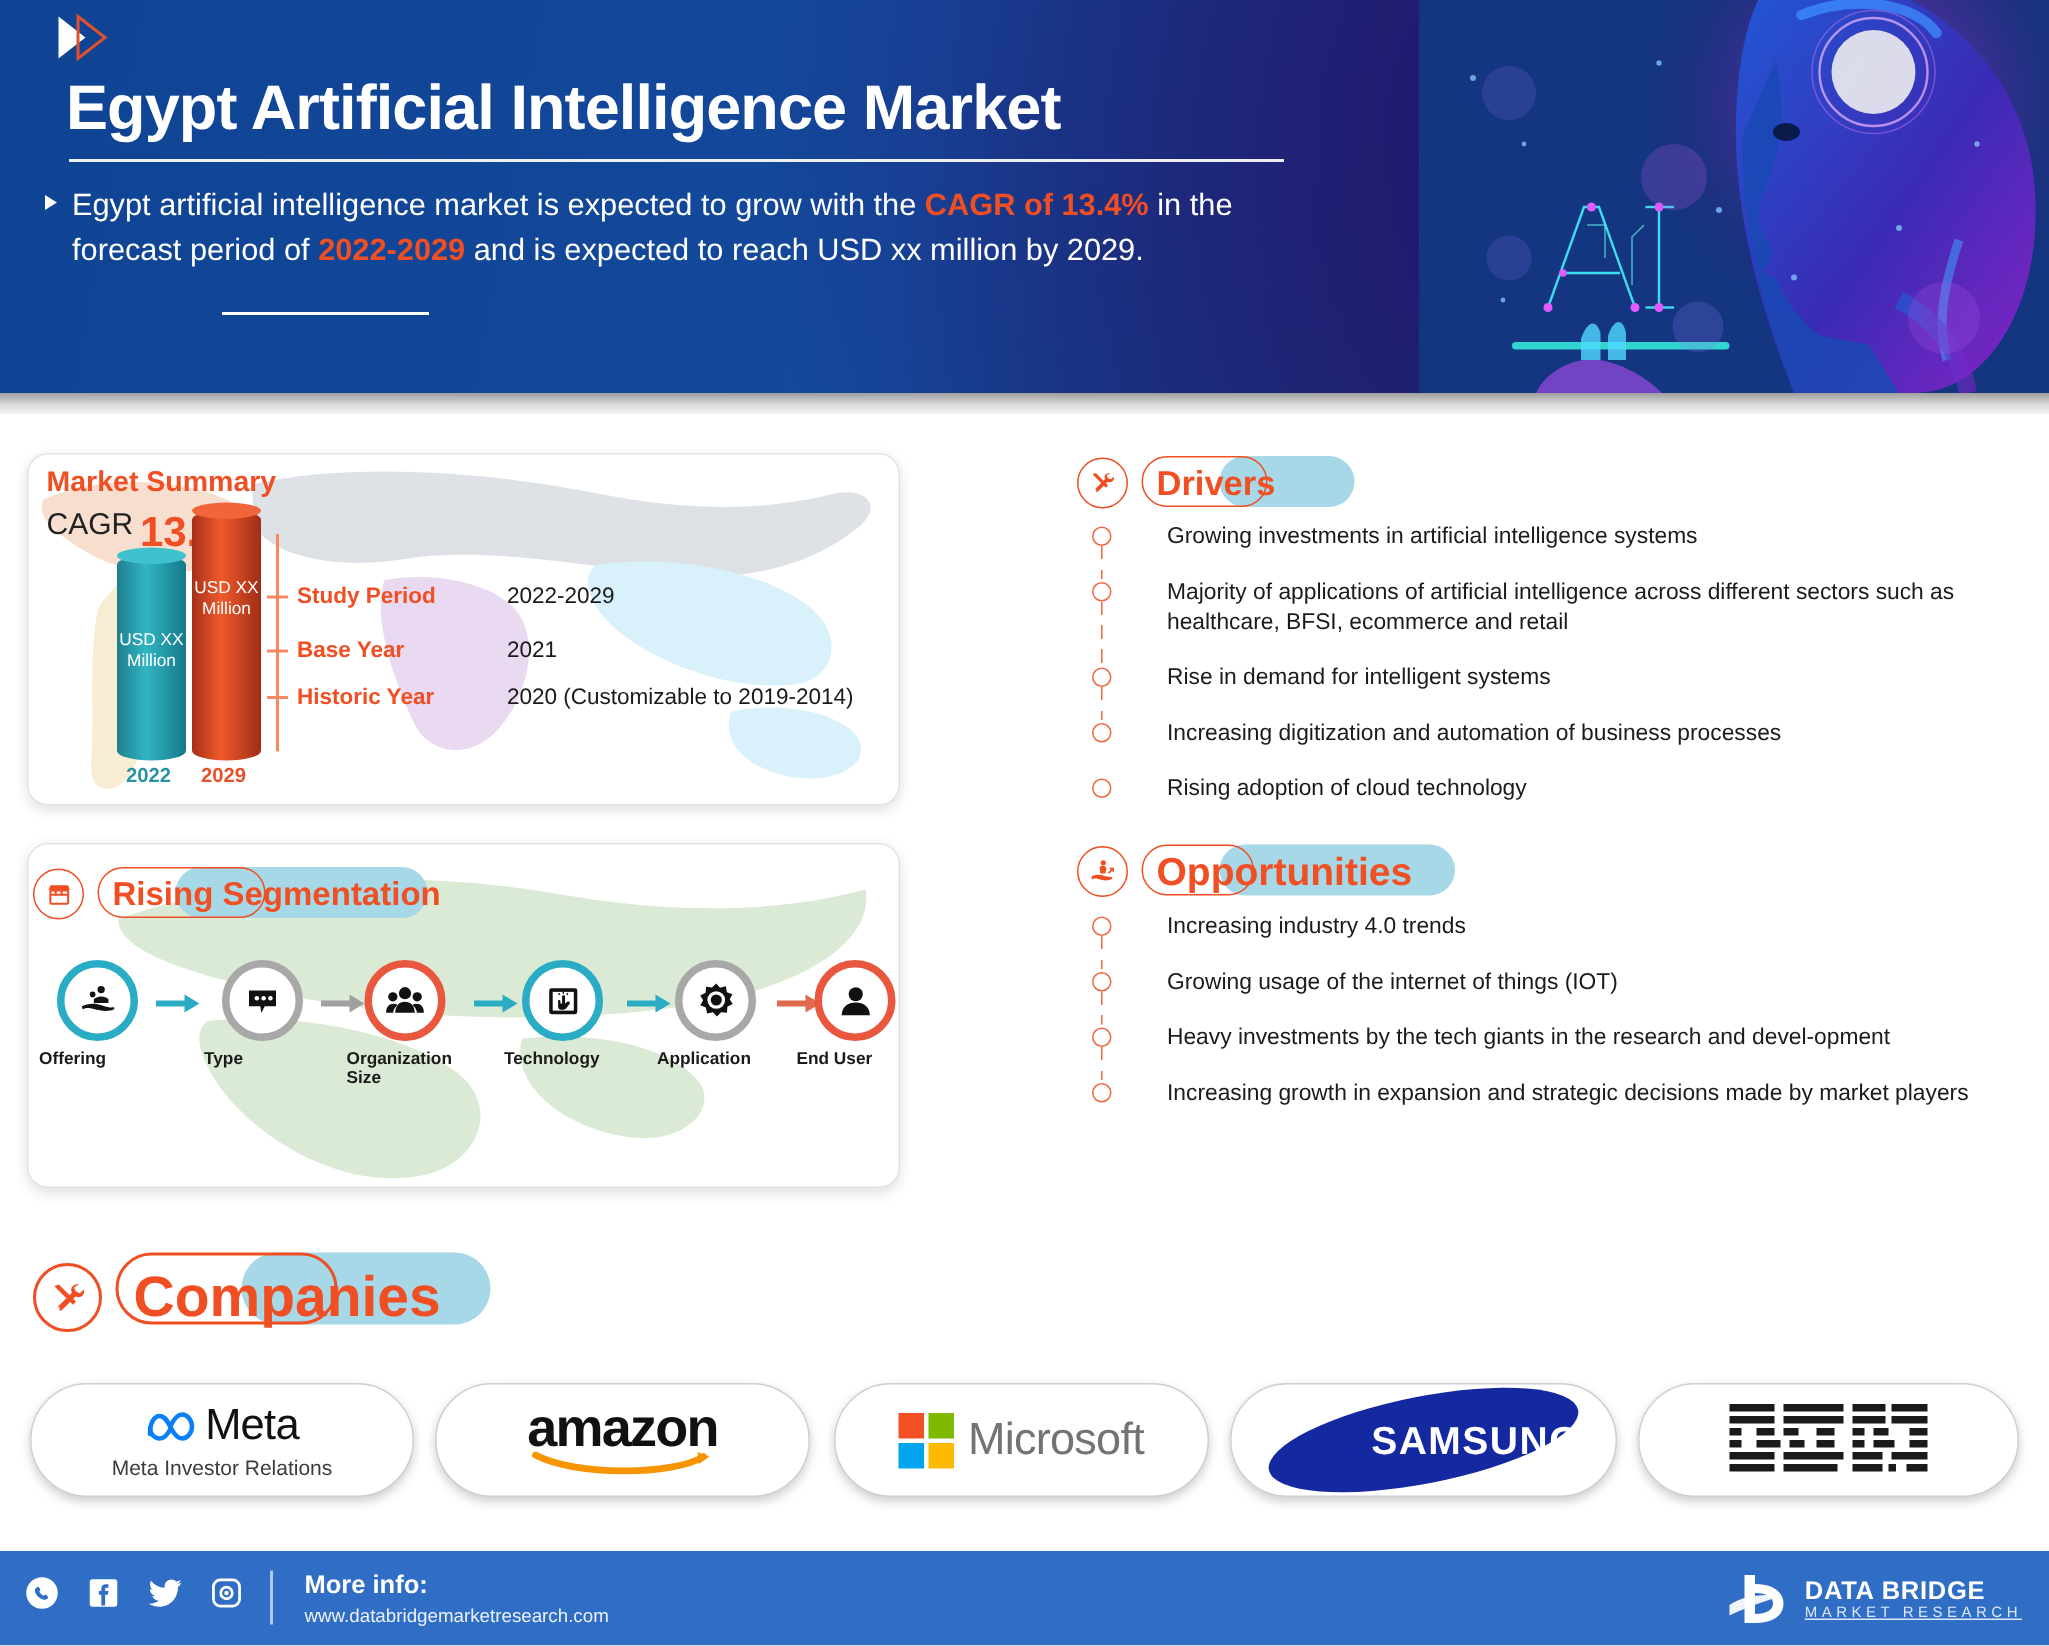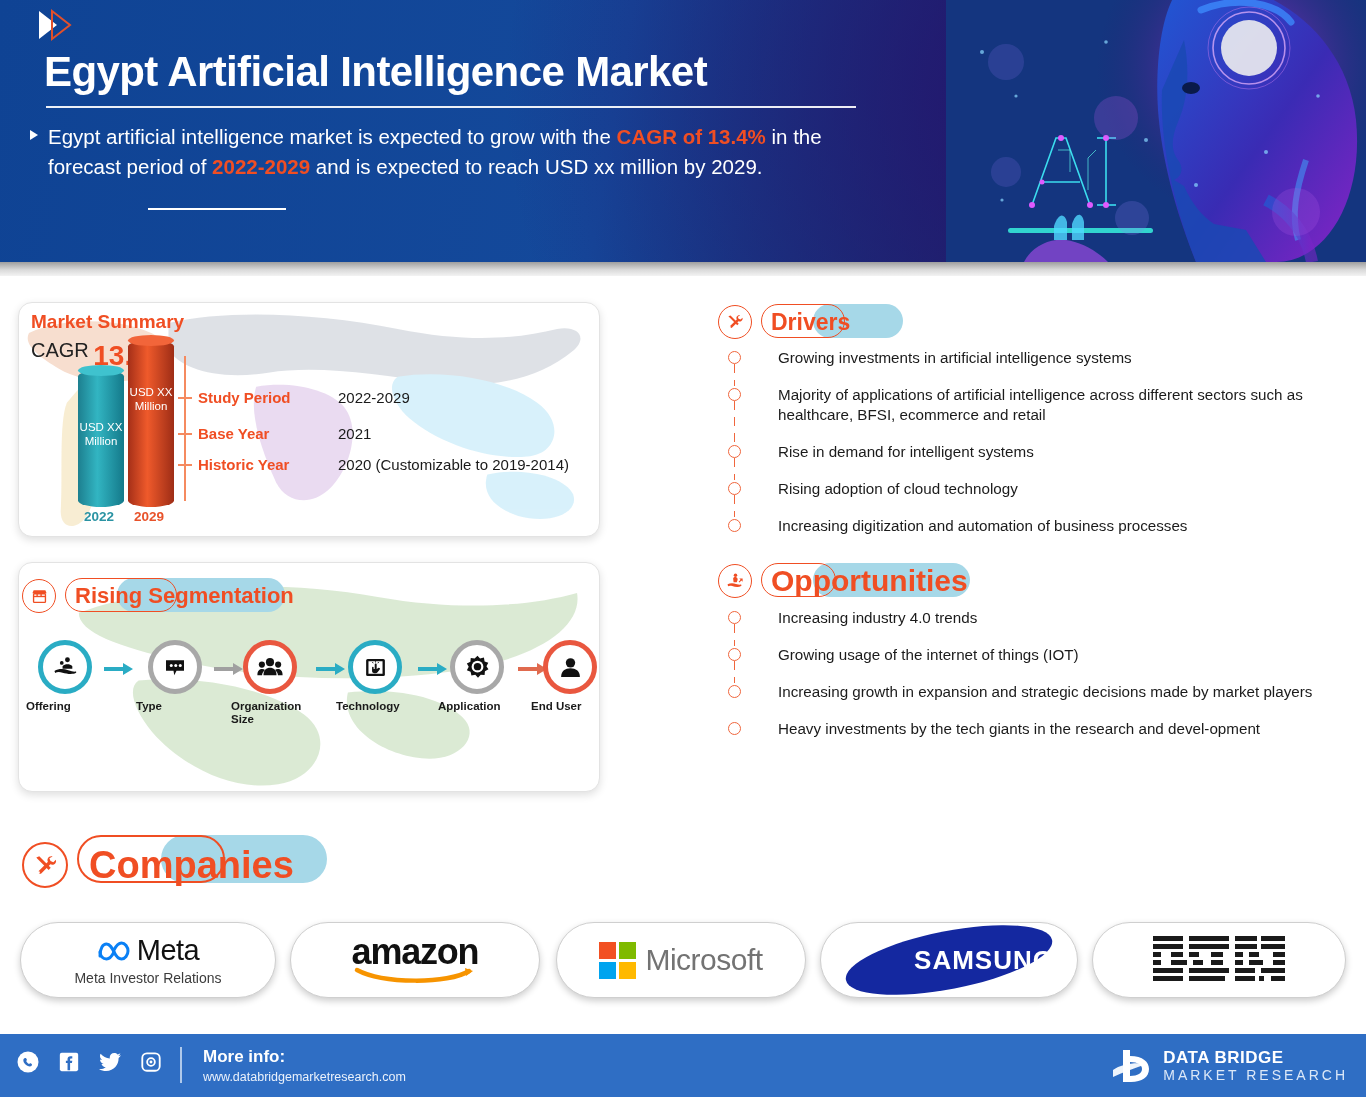--- a/index.html
+++ b/index.html
@@ -218,21 +218,21 @@
   .footer {
     position:absolute; left:0; top: 1034px; width:1366px; height: 63px;
     background: #2f6ec4;
   }
   .f-icons { position:absolute; left: 16px; top: 16px; display:flex; gap: 18px; align-items:center; }
   .f-div { position:absolute; left: 180px; top: 13px; width:1.5px; height: 36px; background:#cfe0f5; opacity:.8; }
   .f-more { position:absolute; left: 203px; top: 13px; color:#fff; font-size: 17px; font-weight:bold; }
   .f-url  { position:absolute; left: 203px; top: 36px; color:#eaf1fb; font-size: 12.5px; }
   .f-brand { position:absolute; right: 18px; top: 12px; display:flex; align-items:center; gap:8px; }
   .f-brand-name { color:#fff; font-size: 17px; font-weight:bold; letter-spacing:.5px; line-height:18px;}
-  .f-brand-sub { color:#dce8f8; font-size: 14px; letter-spacing: 3px; }
+  .f-brand-sub { color:#dce8f8; font-size: 10px; letter-spacing: 3px; text-decoration: underline; }
 </style>
 </head>
 <body>
 
 <div id="page">
 
   <div class="header">
 
     <svg class="ai-art" viewBox="0 0 420 262">
       <defs>
@@ -512,66 +512,66 @@
       <span class="li-line"></span>
       <div class="li-text">Majority of applications of artificial intelligence across different sectors such as healthcare, BFSI, ecommerce and retail</div>
     </div>
     <div class="li">
       <span class="li-dot"></span>
       <span class="li-line"></span>
       <div class="li-text">Rise in demand for intelligent systems</div>
     </div>
     <div class="li">
       <span class="li-dot"></span>
+
+      <div class="li-text">Increasing digitization and automation of business processes</div>
+    </div>
+    <div class="li">
+      <span class="li-dot"></span>
       <span class="li-line"></span>
       <div class="li-text">Rising adoption of cloud technology</div>
-    </div>
-    <div class="li">
-      <span class="li-dot"></span>
-
-      <div class="li-text">Increasing digitization and automation of business processes</div>
     </div>
   </div>
 
   <div class="sec-badge-wrap" id="opps-badge">
     <div class="badge-ico">
       <svg viewBox="0 0 24 24" width="19" height="19" fill="#f04e23">
         <circle cx="12" cy="4" r="2.2"></circle>
         <path d="M9 8 C9.6 6.6 11 6 12.4 6.4 C14 6.9 15 8.4 14.6 10 L13.6 13 L9.6 13 Z"></path>
         <path d="M2 15.6 C5 13.8 9 13.8 12.6 15 C15 15.8 17 16.2 18.6 15.9 C19.6 15.7 20 17 19 17.7 C16 19.6 11.2 18.8 7.8 17.7 C5.6 17 3.8 17.2 2.6 18 Z"></path>
         <path d="M16.8 8.2 L21 8.2 L21 12.4 L19.4 10.8 L17 13.2 L16 12.2 L18.4 9.8 Z"></path>
       </svg>
     </div>
     <div class="badge-pill">
       <span class="badge-hl" style="width:157px"></span>
       <span class="badge-outline" style="width:75px"></span>
-      <span class="badge-text" style="font-size:30px">Opportunities</span>
+      <span class="badge-text" style="font-size:26px">Opportunities</span>
     </div>
   </div>
 
   <div class="list" id="opps-list">
     <div class="li">
       <span class="li-dot"></span>
       <span class="li-line"></span>
       <div class="li-text">Increasing industry 4.0 trends</div>
     </div>
     <div class="li">
       <span class="li-dot"></span>
       <span class="li-line"></span>
       <div class="li-text">Growing usage of the internet of things (IOT)</div>
     </div>
     <div class="li">
       <span class="li-dot"></span>
-
-      <div class="li-text">Increasing growth in expansion and strategic decisions made by market players</div>
-    </div>
-    <div class="li">
-      <span class="li-dot"></span>
       <span class="li-line"></span>
       <div class="li-text">Heavy investments by the tech giants in the research and devel-opment</div>
+    </div>
+    <div class="li">
+      <span class="li-dot"></span>
+
+      <div class="li-text">Increasing growth in expansion and strategic decisions made by market players</div>
     </div>
   </div>
 
   <div class="sec-badge-wrap" id="companies-badge">
     <div class="badge-ico" style="width:46px;height:46px;border-width:2px">
       <svg viewBox="0 0 24 24" width="25" height="25" fill="#f04e23">
         <path d="M3.2 4.2 L6 3.2 L17 14.2 L15 16.2 L4.2 5.4 Z"></path>
         <path d="M20.4 3.2 C18.4 2.4 16 3.4 15 5.4 C14.4 6.8 14.6 8.2 15.2 9.3 L5.2 19.2 C4.4 20 4.4 21.2 5.2 22 C6 22.8 7.2 22.8 8 22 L17.9 12 C19 12.6 20.4 12.8 21.8 12.2 C23.8 11.2 24.8 8.8 24 6.8 L21.2 9.6 L18 8.4 L16.8 5.2 Z" transform="scale(0.86) translate(1.5,0.6)"></path>
         <circle cx="5.6" cy="18.6" r="1" fill="#fff"></circle>
       </svg>

